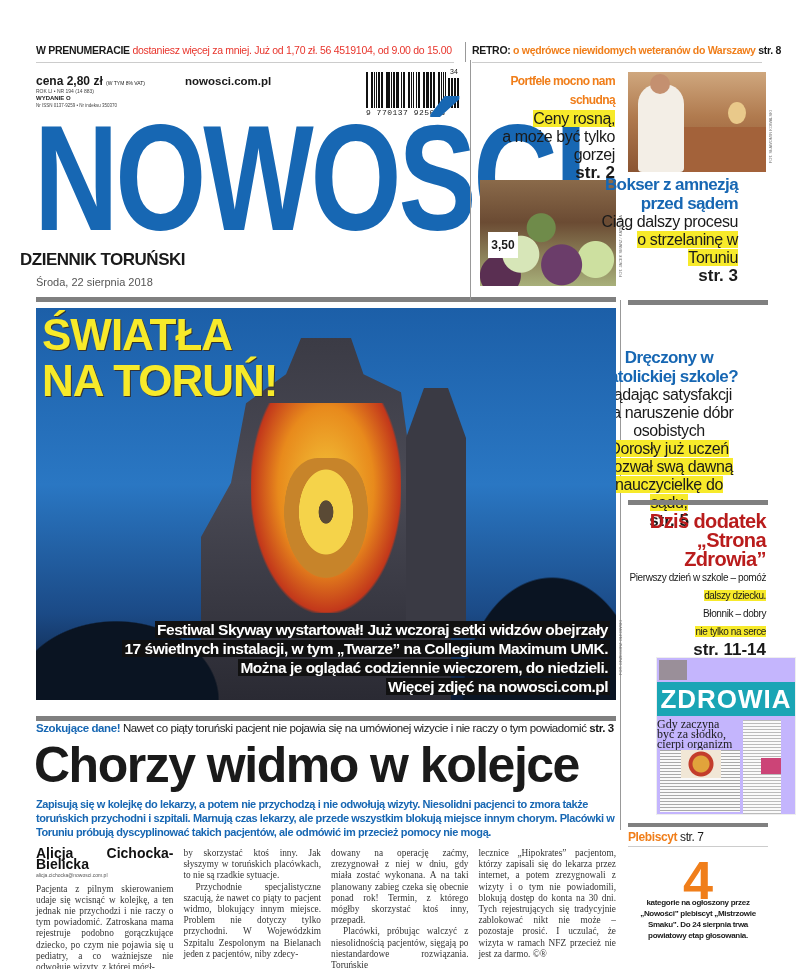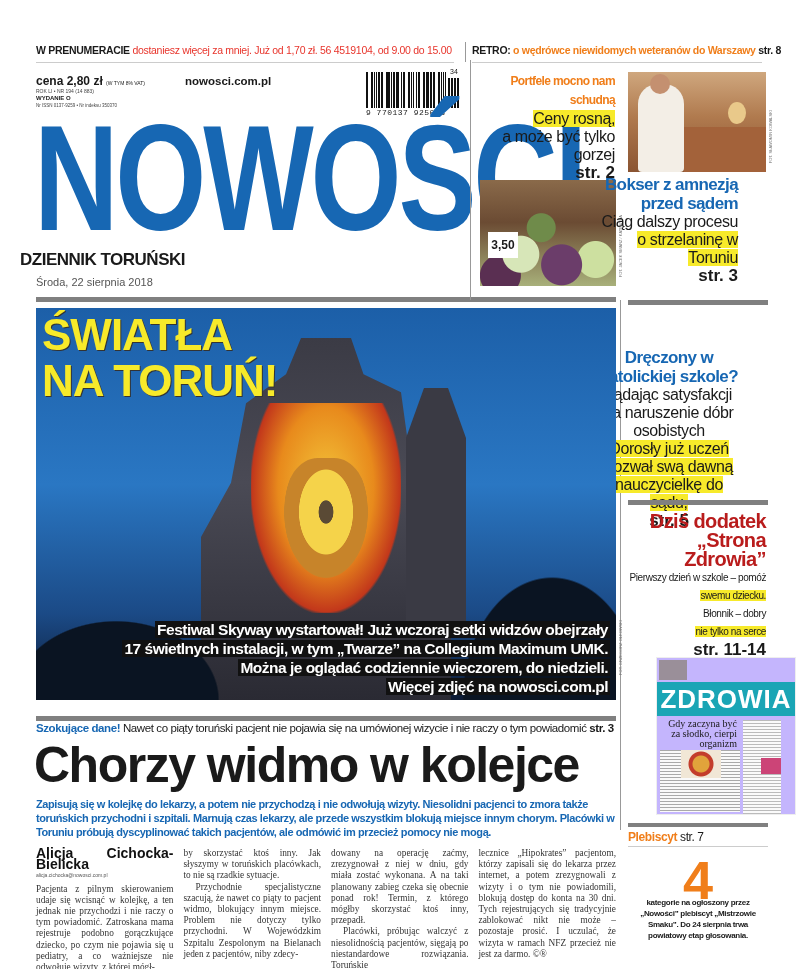--- a/index.html
+++ b/index.html
@@ -97,21 +97,21 @@
   .author { font-family: "Liberation Sans", sans-serif; font-weight: 700; font-size: 14px; color: #111; }
   .email { font-family: "Liberation Sans", sans-serif; font-size: 5px; color: #555; margin-bottom: 2px; }
   .indent { text-indent: 12px; display: block; }
 
   
   .zd { left: 656px; top: 657px; width: 140px; height: 158px; background: #c4b5fd; border: 1px solid #eee; overflow: hidden; }
   .zd-top { height: 24px; display: flex; gap: 3px; padding: 2px; }
   .zd-photo { width: 28px; height: 20px; background: #9a8f99; }
   .zd-t { flex: 1; font-size: 3px; line-height: 4px; color: #444; }
   .zd-banner { height: 34px; background: #1aa5b5; color: #fff; font-weight: 700; font-size: 26px; line-height: 34px; text-align: center; letter-spacing: 1px; }
-  .zd-hl { font-family: "Liberation Serif", serif; font-size: 10px; line-height: 10px; text-align: right; margin-top: 3px; width: 80px; }
+  .zd-hl { font-family: "Liberation Serif", serif; font-size: 12px; line-height: 10px; text-align: left; margin-top: 3px; width: 80px; }
   .zd-body { position: absolute; left: 3px; top: 92px; width: 80px; height: 62px; background: repeating-linear-gradient(180deg,#aaa 0 1px,#fafafa 1px 3px); }
   .zd-img { position: absolute; left: 24px; top: 92px; width: 40px; height: 28px; background: radial-gradient(circle at 50% 50%, #e1a33b 0 8px, #c33d2b 9px 12px, #f1e7d6 13px); }
   .zd-side { position: absolute; left: 86px; top: 62px; width: 38px; height: 94px; background: repeating-linear-gradient(180deg,#bbb 0 1px,#fafafa 1px 3px); }
   .zd-sideimg { position: absolute; left: 104px; top: 100px; width: 20px; height: 16px; background: #c47; }
 
   .pleb-line { left: 628px; top: 823px; width: 140px; height: 4px; background: #808080; }
   .pleb { left: 628px; top: 830px; font-size: 12px; letter-spacing: -0.4px; }
   .pleb .k { color: #f07e1a; font-weight: 700; }
   .pleb-rule { left: 628px; top: 846px; width: 140px; height: 1px; background: #ccc; }
   .big4 { left: 628px; top: 852px; width: 140px; text-align: center; color: #f07e1a; font-weight: 700; font-size: 54px; line-height: 56px; }
@@ -190,21 +190,21 @@
   <div class="body-lg">żądając satysfakcji za naruszenie dóbr osobistych</div>
   <div class="body-lg"><span class="mark">Dorosły już uczeń pozwał swą dawną nauczycielkę do sądu,</span></div>
   <div class="strb">str. 5</div>
 </div>
 
 <div class="abs rline-s" style="left:628px;top:500px;width:140px;"></div>
 
 <div class="abs t4">
   <div class="hl-red">Dziś dodatek „Strona Zdrowia”</div>
   <div class="body-lg">Pierwszy dzień w szkole – pomóż</div>
-  <div class="body-lg"><span class="mark">swemu dziecku.</span></div>
+  <div class="body-lg"><span class="mark">dalszy dziecku.</span></div>
   <div class="body-lg">Błonnik – dobry</div>
   <div class="body-lg"><span class="mark">nie tylko na serce</span></div>
   <div class="strb">str. 11-14</div>
 </div>
 
 <div class="abs hero">
   <div class="hero-building"></div>
   <div class="hero-tower"></div>
   <div class="hero-face"></div>
   <div class="hero-face2"></div>

